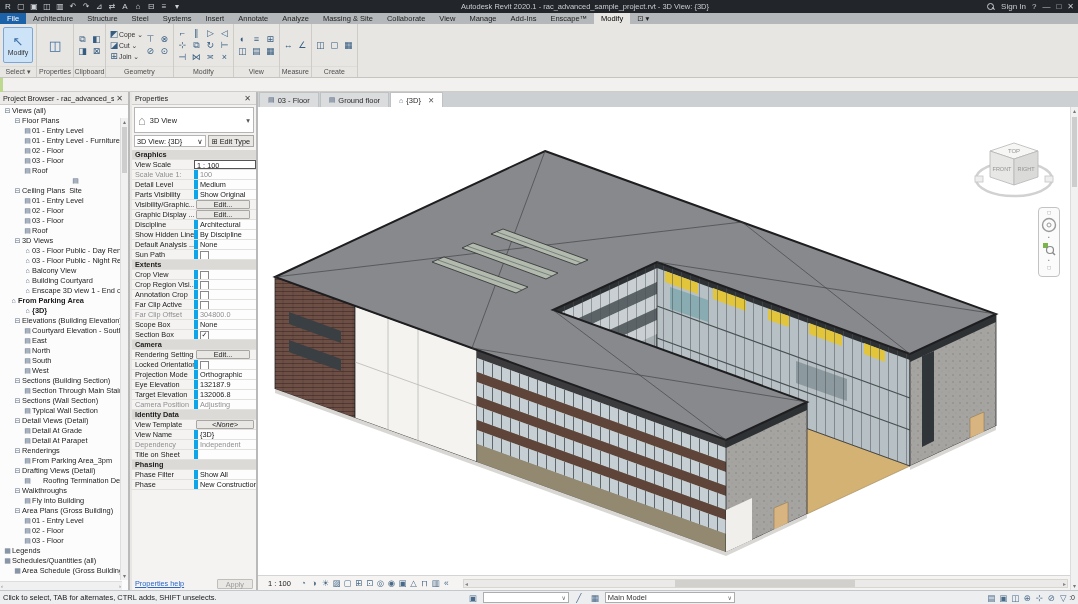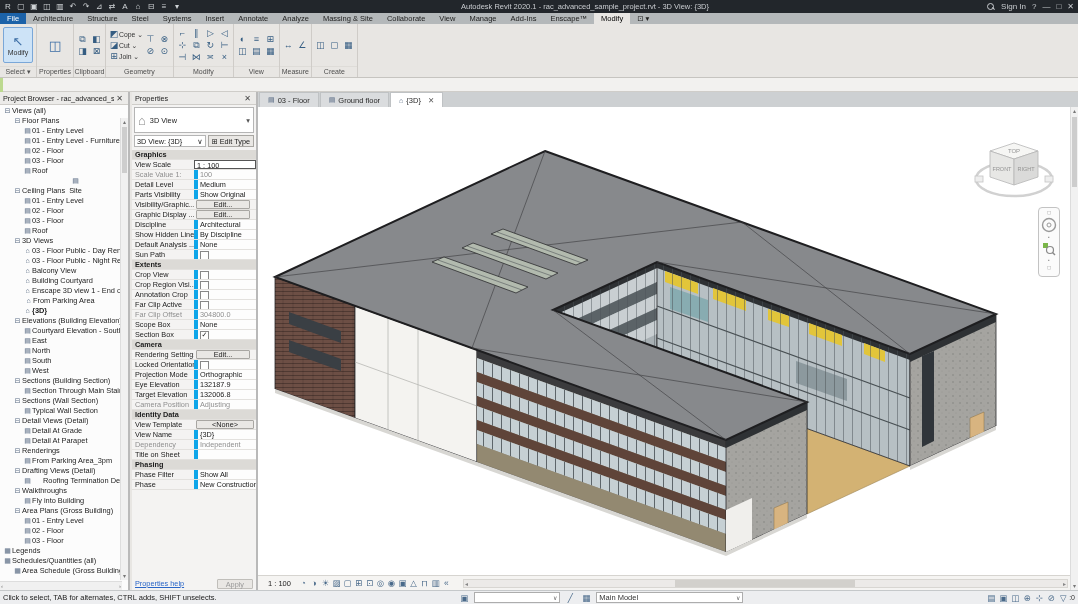--- a/index.html
+++ b/index.html
@@ -85,21 +85,21 @@
   .prow .pl { width:62px; padding-left:3px; white-space:nowrap; overflow:hidden; line-height:10px; color:#1c1c1c; background:#f4f3f2; }
   .prow .pv { flex:1; background:#fdfdfd; border-left:4px solid #0ea5e9; padding-left:2px; line-height:10px;
     white-space:nowrap; overflow:hidden; }
   .prow[data-kind="header"] { background:#dcdad6; font-weight:bold; }
   .prow[data-kind="header"] .pl { width:auto; flex:1; background:transparent; }
   .prow[data-kind="gray"] .pv { color:#8f8f8f; }
   .prow[data-kind="gray"] .pl { color:#8f8f8f; }
   .prow[data-kind="input"] .pv { border:1px solid #555; background:#fff; }
   .prow[data-kind="btn"] .pv, .prow[data-kind="btn-wide"] .pv { background:#e9e7e4; border:1px solid #a8a6a2;
     text-align:center; padding-left:0; margin:0 6px 0 2px; height:9px; line-height:8px; border-radius:1px; }
-  .prow[data-kind="btn-wide"] .pv { margin:0 2px; }
+  .prow[data-kind="btn-wide"] .pv { margin:0 2px;font-style:italic; }
   .prow[data-kind="check"] .pv::before, .prow[data-kind="check-on"] .pv::before {
     content:""; display:inline-block; width:7px; height:7px; border:1px solid #888; background:#fff;
     margin-top:1px; font-size:7px; line-height:6px; text-align:center; }
   .prow[data-kind="check-on"] .pv::before { content:"✓"; color:#222; }
   .propsfoot { height:13px; display:flex; align-items:center; justify-content:space-between; padding:0 3px; }
   .propsfoot .phelp { color:#2a66c8; text-decoration:underline; }
   .propsfoot .applybtn { color:#9a9a9a; background:#e9e7e4; border:1px solid #c0beba; padding:0 8px; height:10px; line-height:9px; border-radius:1px; }
 
   
   .drawing { position:absolute; left:258px; top:92px; width:820px; height:498px; }
@@ -405,21 +405,21 @@
           <div class="titem" style="padding-left: 23px;">
             <span class="ico">⌂</span>
             <span>Building Courtyard</span>
           </div>
 
           <div class="titem" style="padding-left: 23px;">
             <span class="ico">⌂</span>
             <span>Enscape 3D view 1 - End of C</span>
           </div>
 
-          <div class="titem" style="padding-left: 24px;">
+          <div class="titem" style="padding-left: 9px; font-weight: bold;">
             <span class="ico">⌂</span>
             <span>From Parking Area</span>
           </div>
 
           <div class="titem" data-bold="true" style="padding-left: 23px;">
             <span class="ico">⌂</span>
             <span>{3D}</span>
           </div>
 
           <div class="titem" style="padding-left: 13px;">
@@ -957,21 +957,21 @@
   <div class="statusbar">
     <span class="hint">Click to select, TAB for alternates, CTRL adds, SHIFT unselects.</span>
     <span class="spacer"></span>
     <span class="sb-ico">▣</span>
     <div class="sb-combo" style="width:86px">
       <span class="cv"></span>
       <span class="ca">∨</span>
     </div>
     <span class="sb-ico">╱</span>
     <span class="sb-ico">▦</span>
-    <div class="sb-combo" style="width:147px">
+    <div class="sb-combo" style="width:130px">
       <span class="cv">Main Model</span>
       <span class="ca">∨</span>
     </div>
     <span class="spacer"></span>
     <span style="display:flex">
 
     <span style="display:flex;align-items:center">
           <span class="sb-ico">▤</span>
           <span class="sb-count"></span>
         </span>

